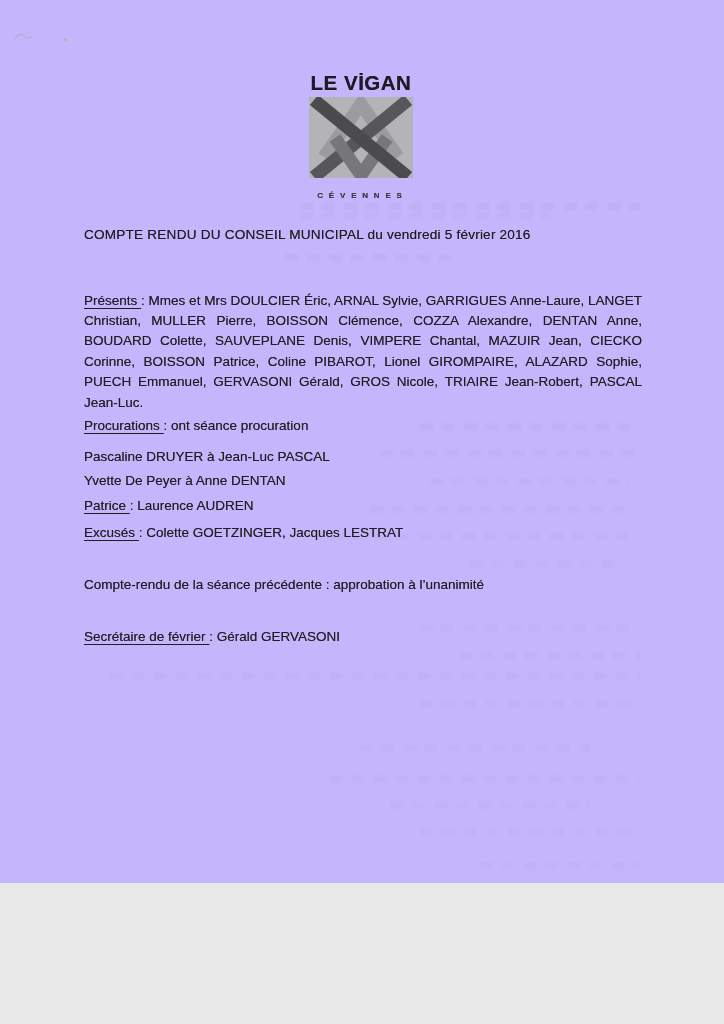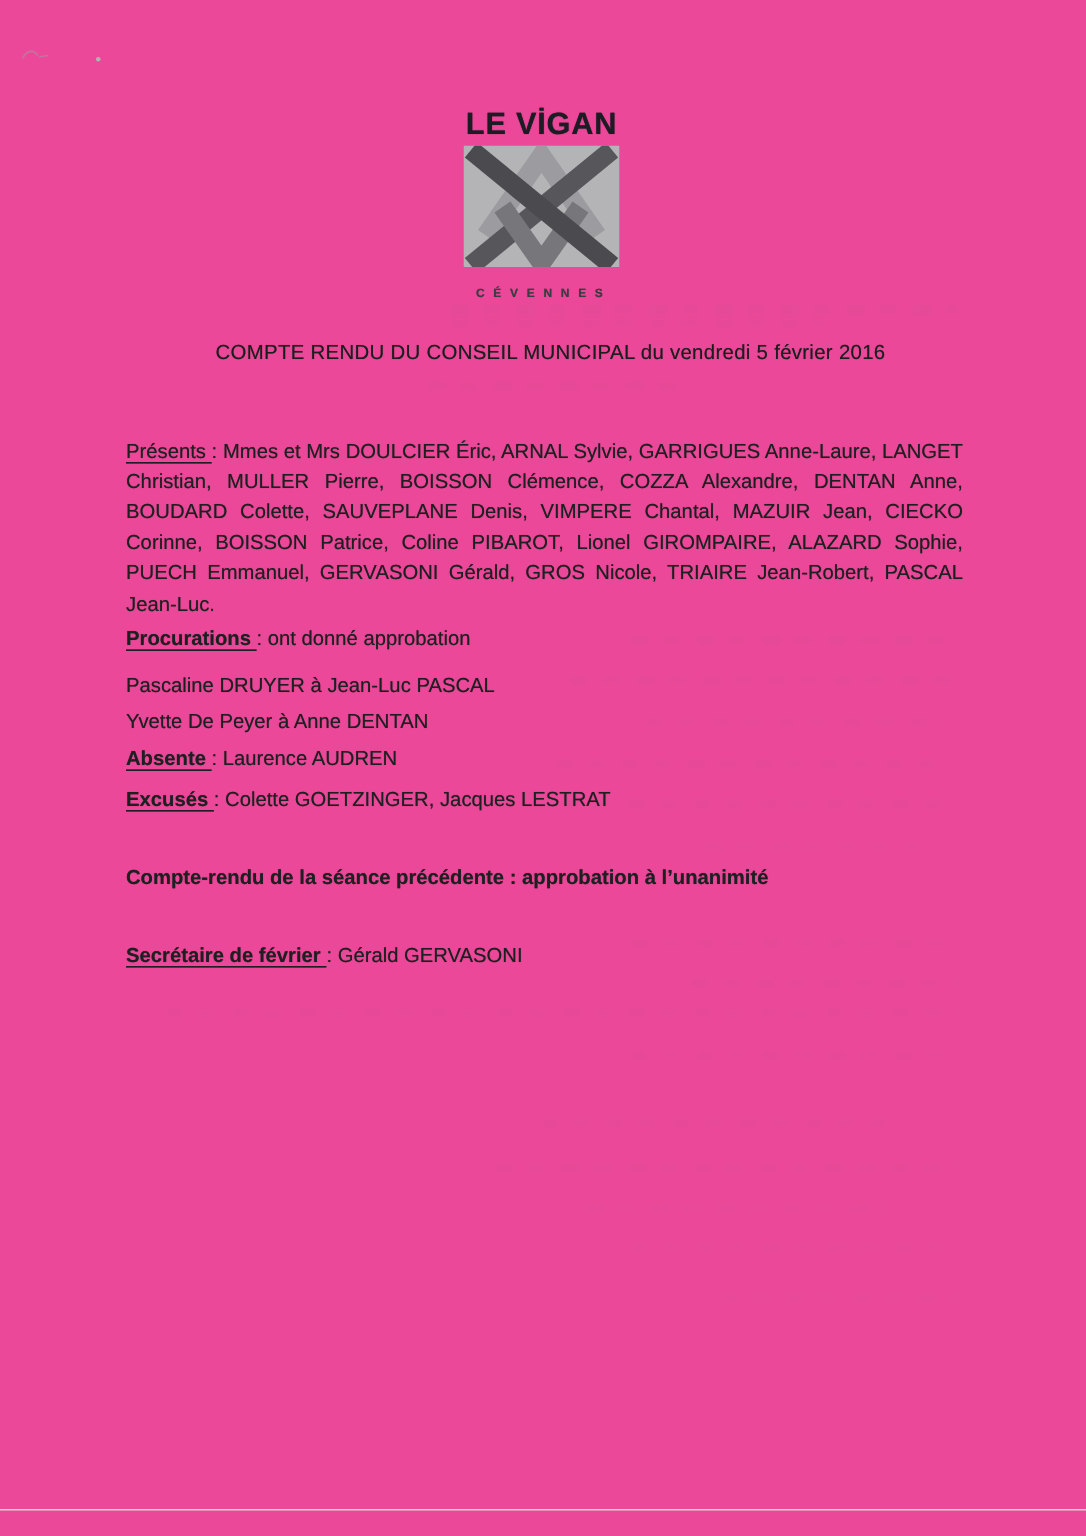--- a/index.html
+++ b/index.html
@@ -1,19 +1,19 @@
 <!DOCTYPE html>
 <html><head>
 <meta charset="utf-8">
 <style>
   html,body{margin:0;padding:0;background:#e8e8e8;}
   .page{
     position:relative;
-    width:724px;height:1024px;
-    background:#ec4899;
+    width:724px;height:883px;
+    background:#c4b5fd;
     overflow:hidden;
     font-family:"Liberation Sans", sans-serif;
     color:#1e1e1e;
   }
   .txt{
     position:absolute;
     font-size:13.5px;
     color:#1f1f22;
     text-shadow:0 0 0.5px rgba(45,45,50,.75);
     line-height:17px;
@@ -23,26 +23,25 @@
     position:absolute;
     left:84px;width:558px;
     font-size:13.5px;
     color:#1f1f22;
     text-shadow:0 0 0.5px rgba(45,45,50,.75);
     text-align:justify;
     line-height:20.4px;
     white-space:normal;
   }
   .u{ text-decoration:underline; text-decoration-thickness:1.2px; text-underline-offset:2.5px; }
-  .b{ font-weight:700; }
+  .b{ font-weight:400; }
   .doc-title{
     position:absolute;
     left:84px;width:566px;
     top:227px;
-    text-align:center;
     font-size:13.6px;
     letter-spacing:.2px;
     color:#1d1d20;
     text-shadow:0 0 0.5px rgba(45,45,50,.75);
     white-space:nowrap;
   }
   
   .logo{ position:absolute; left:308px; top:72px; width:106px; text-align:center; }
   .logo-title{
     font-size:20.5px; font-weight:700; letter-spacing:.5px;
@@ -118,26 +117,26 @@
   <div class="ghost" style="top:745px;left:360px;width:230px;opacity:.07"></div>
   <div class="ghost" style="top:775px;left:330px;width:310px;opacity:.07"></div>
   <div class="ghost" style="top:802px;left:390px;width:200px;opacity:.06"></div>
   <div class="ghost" style="top:828px;left:420px;width:220px;opacity:.06"></div>
   <div class="ghost" style="top:862px;left:480px;width:160px;opacity:.06"></div>
 
   <div class="doc-title">COMPTE RENDU DU CONSEIL MUNICIPAL du vendredi 5 février 2016</div>
 
   <p class="para" style="top:277px"><span class="u">Présents </span><span>: Mmes et Mrs DOULCIER Éric, ARNAL Sylvie, GARRIGUES Anne-Laure, LANGET Christian, MULLER Pierre, BOISSON Clémence, COZZA Alexandre, DENTAN Anne, BOUDARD Colette, SAUVEPLANE Denis, VIMPERE Chantal, MAZUIR Jean, CIECKO Corinne, BOISSON Patrice, Coline PIBAROT, Lionel GIROMPAIRE, ALAZARD Sophie, PUECH Emmanuel, GERVASONI Gérald, GROS Nicole, TRIAIRE Jean-Robert, PASCAL Jean-Luc.</span></p>
 
-  <div class="txt" style="top:417px;left:84px"><span class="u b">Procurations </span><span>: ont donné approbation</span></div>
+  <div class="txt" style="top:417px;left:84px"><span class="u b">Procurations </span><span>: ont séance procuration</span></div>
 
   <div class="txt" style="top:448px;left:84px">Pascaline DRUYER à Jean-Luc PASCAL</div>
   <div class="txt" style="top:472px;left:84px">Yvette De Peyer à Anne DENTAN</div>
 
-  <div class="txt" style="top:497px;left:84px"><span class="u b">Absente </span><span>: Laurence AUDREN</span></div>
+  <div class="txt" style="top:497px;left:84px"><span class="u b">Patrice </span><span>: Laurence AUDREN</span></div>
 
   <div class="txt" style="top:524px;left:84px"><span class="u b">Excusés </span><span>: Colette GOETZINGER, Jacques LESTRAT</span></div>
 
   <div class="txt b" style="top:576px;left:84px">Compte-rendu de la séance précédente : approbation à l’unanimité</div>
 
   <div class="txt" style="top:628px;left:84px"><span class="u b">Secrétaire de février </span><span>: Gérald GERVASONI</span></div>
 
   <div class="scan-edge"></div>
 </div>
 

